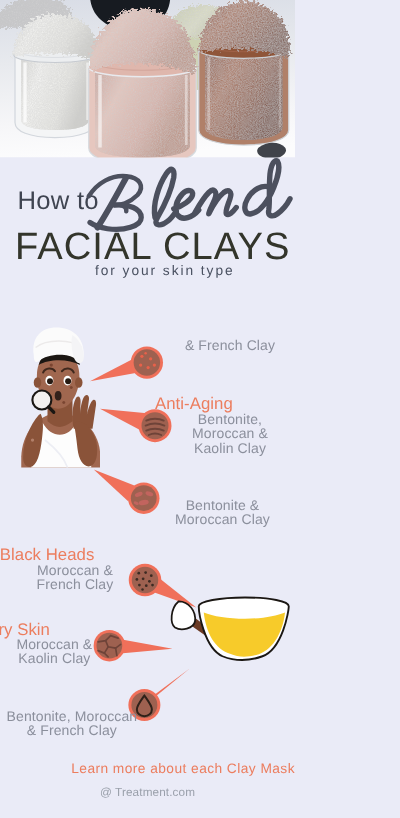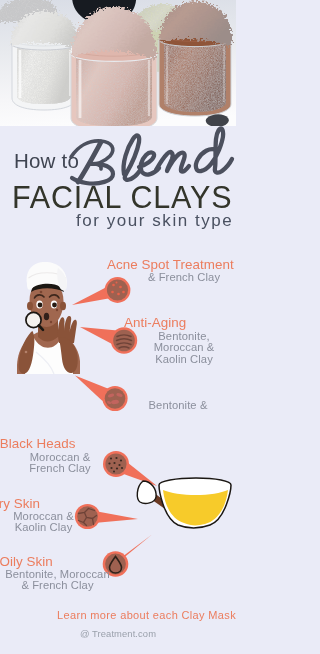--- a/index.html
+++ b/index.html
@@ -7,21 +7,21 @@
   #page{position:relative;width:236px;height:654px;background:#eaebf7;
         font-family:"Liberation Sans",sans-serif;}
   .abs{position:absolute;white-space:nowrap;}
   svg{display:block;}
   
   #photo{left:0;top:0;width:236px;height:126px;overflow:hidden;}
   
   #howto{left:14px;top:149px;font-size:20.5px;letter-spacing:0.2px;color:#3f4451;}
   #blend{left:0;top:0;}
   #facial{left:12px;top:180px;font-size:30.5px;letter-spacing:0.85px;color:#33352b;}
-  #forskin{left:76px;top:211px;font-size:17px;letter-spacing:1.55px;color:#4a5161;}
+  #forskin{left:76px;top:211px;font-size:11px;letter-spacing:1.55px;color:#4a5161;}
   
   .itemtitle{position:absolute;font-size:13.4px;color:#ec7d5e;letter-spacing:0.05px;
              white-space:nowrap;}
   .itemsub{position:absolute;font-size:11.2px;color:#8b8f9c;line-height:11.4px;
            text-align:center;white-space:nowrap;letter-spacing:0.1px;}
   
   #f1{left:0;top:609px;width:236px;text-align:right;font-size:11px;color:#ec7d5e;letter-spacing:0.35px;}
   #f2{left:0;top:628px;width:236px;text-align:center;font-size:9.4px;color:#9aa0ab;letter-spacing:0.1px;}
 </style>
 </head>
@@ -281,49 +281,48 @@
     </g>
 
     <g>
       <path d="M148 497 L153 492 L195 524 L192 528 Z" fill="#6b3a24"></path>
       <path d="M143 481 C 151 481, 157 489, 156 497 C 155 503, 145 505, 140 502 C 136 499, 136 487, 143 481 Z" fill="#ffffff" stroke="#1b1713" stroke-width="1.4"></path>
       <path d="M159 485 C 159 481, 176 478, 196 478 C 216 478, 231 481, 231 485 C 231 489, 226 519, 210 525 C 199 529, 188 529, 178 525 C 163 518, 159 489, 159 485 Z" fill="#ffffff" stroke="#1b1713" stroke-width="1.5"></path>
       <path d="M163 490 C 170 493, 183 495, 196 495 C 209 495, 221 493, 228 490 C 226 508, 217 521, 205 524 C 197 526, 191 526, 184 523 C 172 519, 165 507, 163 490 Z" fill="#f7cb2a"></path>
     </g>
   </svg>
 
-  <div class="itemtitle" style="left:107px;top:257px;width:126px;text-align:left">Acne Spot Treatment</div>
   <div class="itemsub" style="left:124px;top:272px;width:120px">
       <div>&amp; French Clay</div>
     </div>
 
   <div class="itemtitle" style="left:124px;top:315px;width:120px">Anti-Aging</div>
   <div class="itemsub" style="left:124px;top:331px;width:120px">
       <div>Bentonite,</div>
       <div>Moroccan &amp;</div>
       <div>Kaolin Clay</div>
     </div>
 
   <div class="itemsub" style="left:118px;top:400px;width:120px">
       <div>Bentonite &amp;</div>
+      <div>Moroccan Clay</div>
     </div>
 
   <div class="itemtitle" style="left:-0.2px;top:436px;width:120px">Black Heads</div>
   <div class="itemsub" style="left:0px;top:452px;width:120px">
       <div>Moroccan &amp;</div>
       <div>French Clay</div>
     </div>
 
   <div class="itemtitle" style="left:-11px;top:496px;width:120px">Dry Skin</div>
   <div class="itemsub" style="left:-16.5px;top:511px;width:120px">
       <div>Moroccan &amp;</div>
       <div>Kaolin Clay</div>
     </div>
 
-  <div class="itemtitle" style="left:-0.5px;top:554px;width:120px">Oily Skin</div>
   <div class="itemsub" style="left:-2.5px;top:569px;width:120px">
       <div>Bentonite, Moroccan</div>
       <div>&amp; French Clay</div>
     </div>
 
   <div id="f1" class="abs">Learn more about each Clay Mask</div>
   <div id="f2" class="abs">@ Treatment.com</div>
 
 </div>
 

